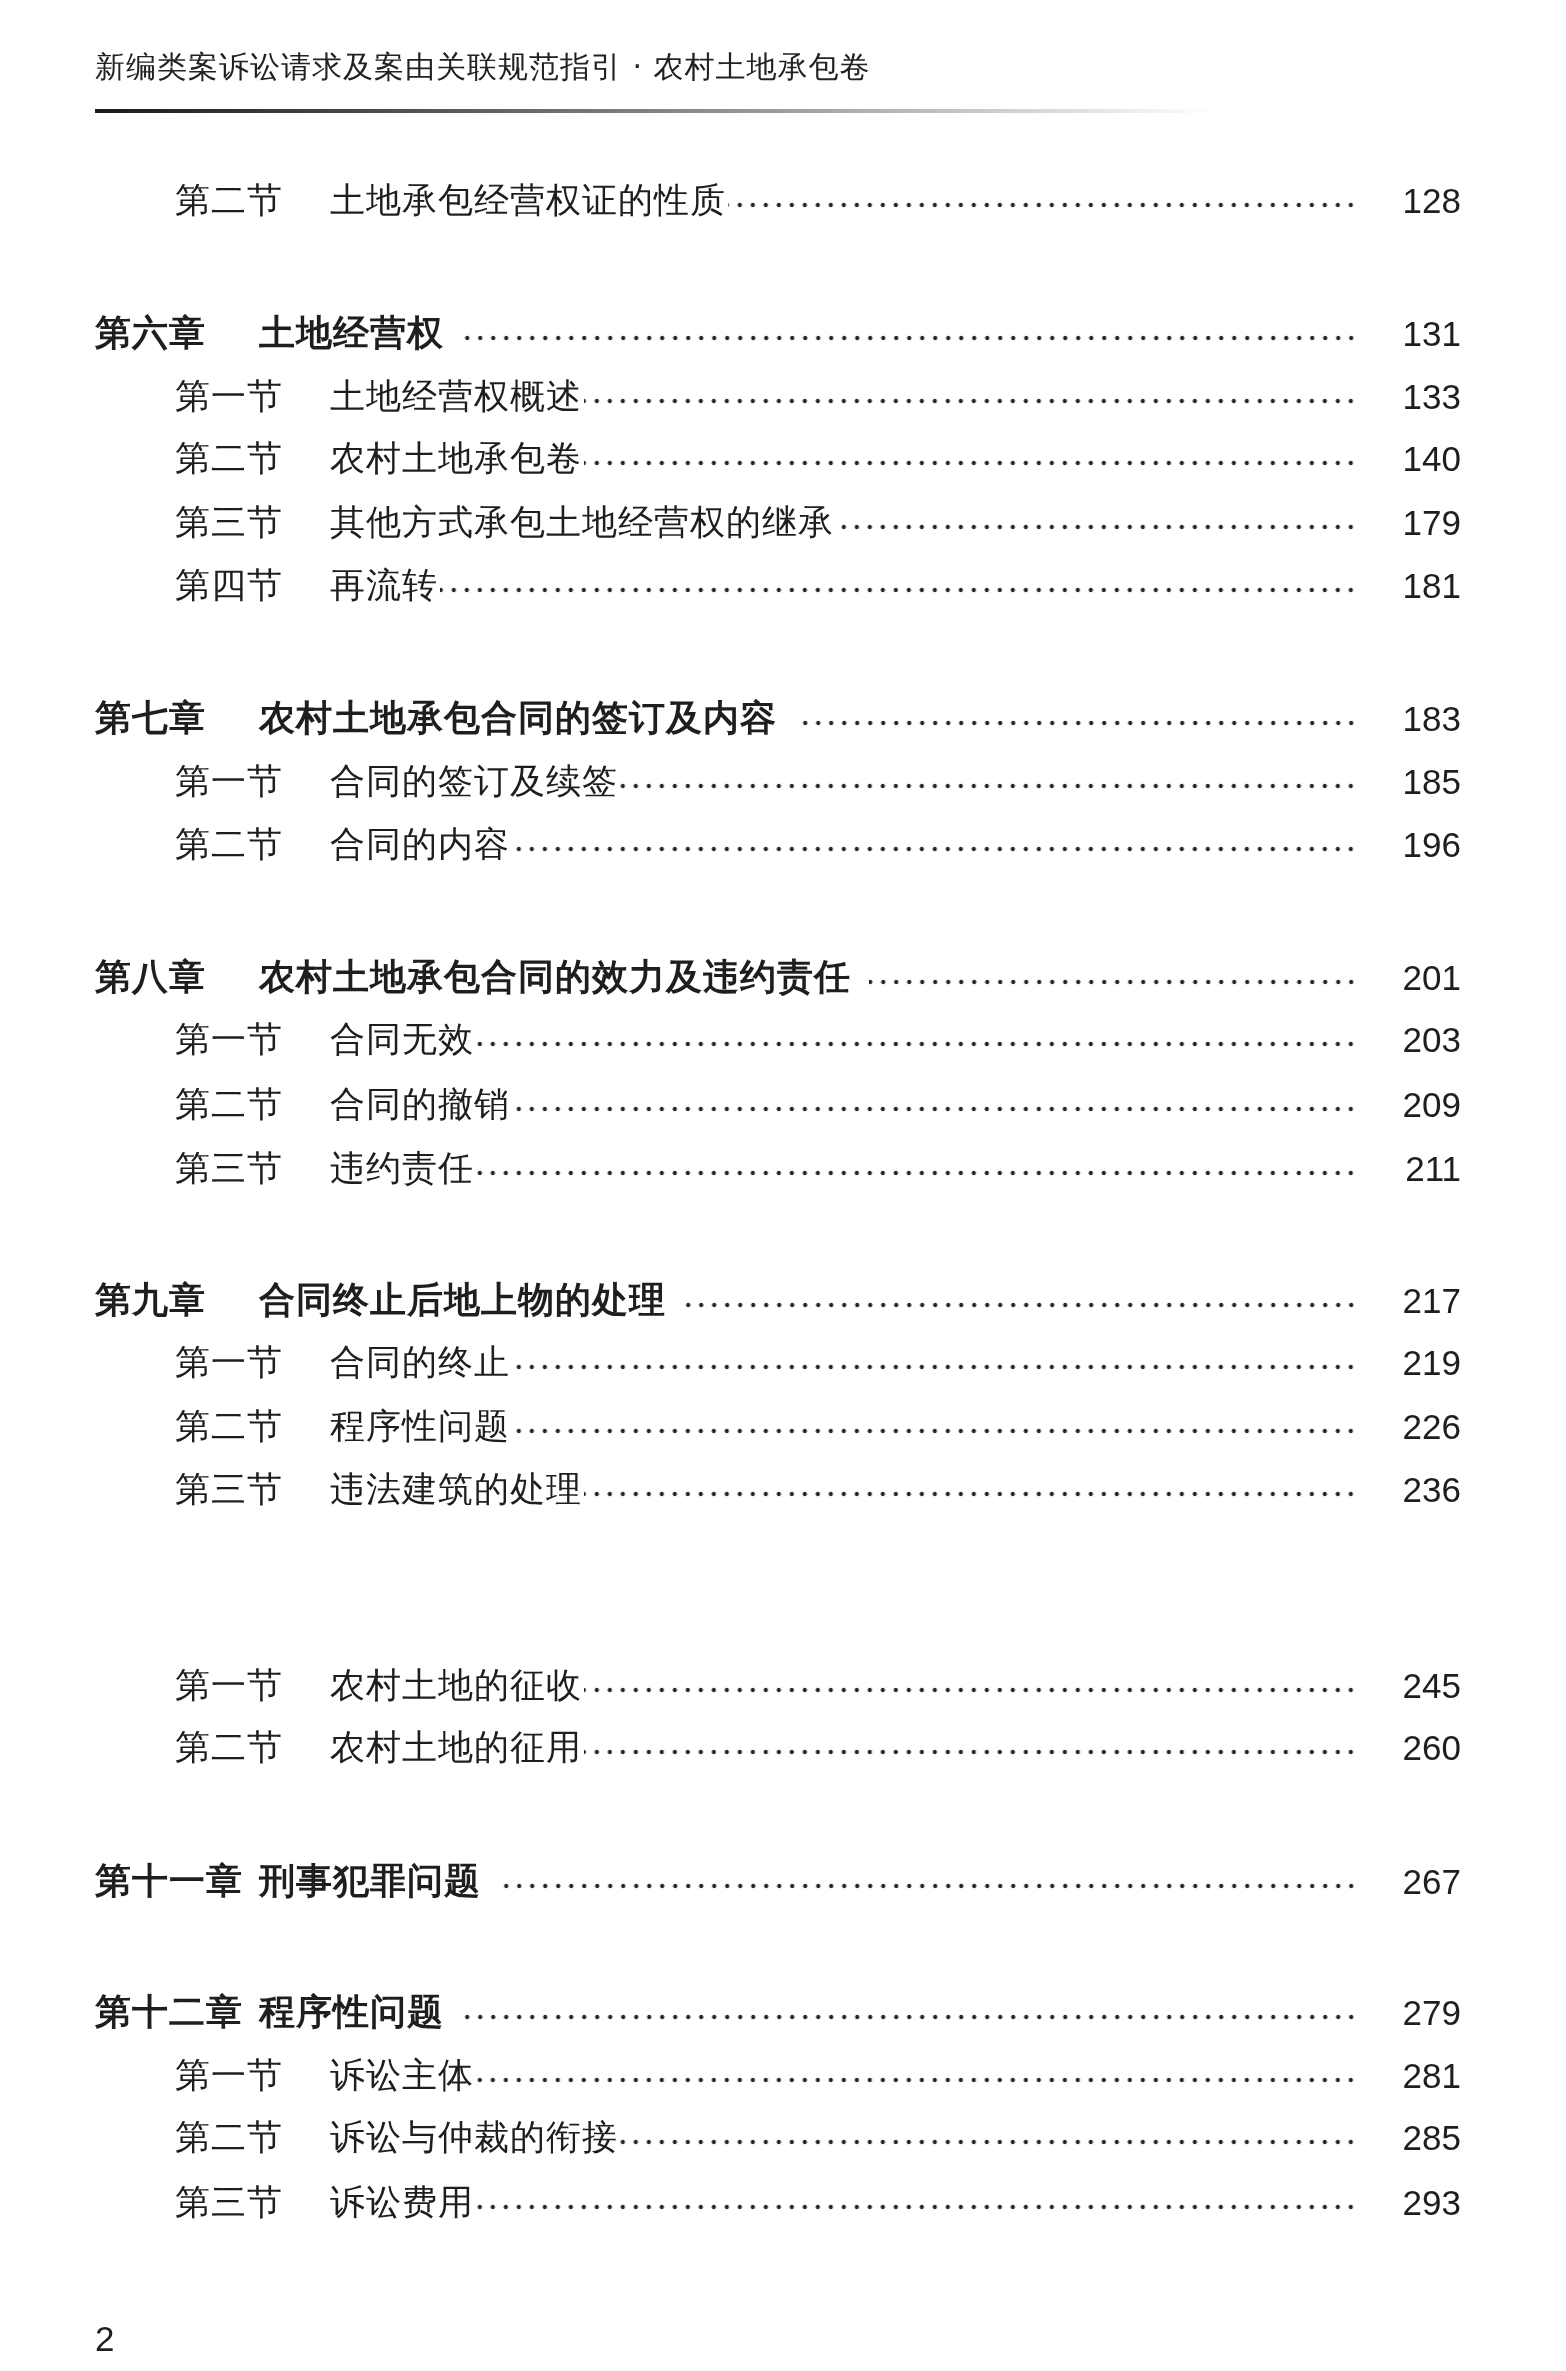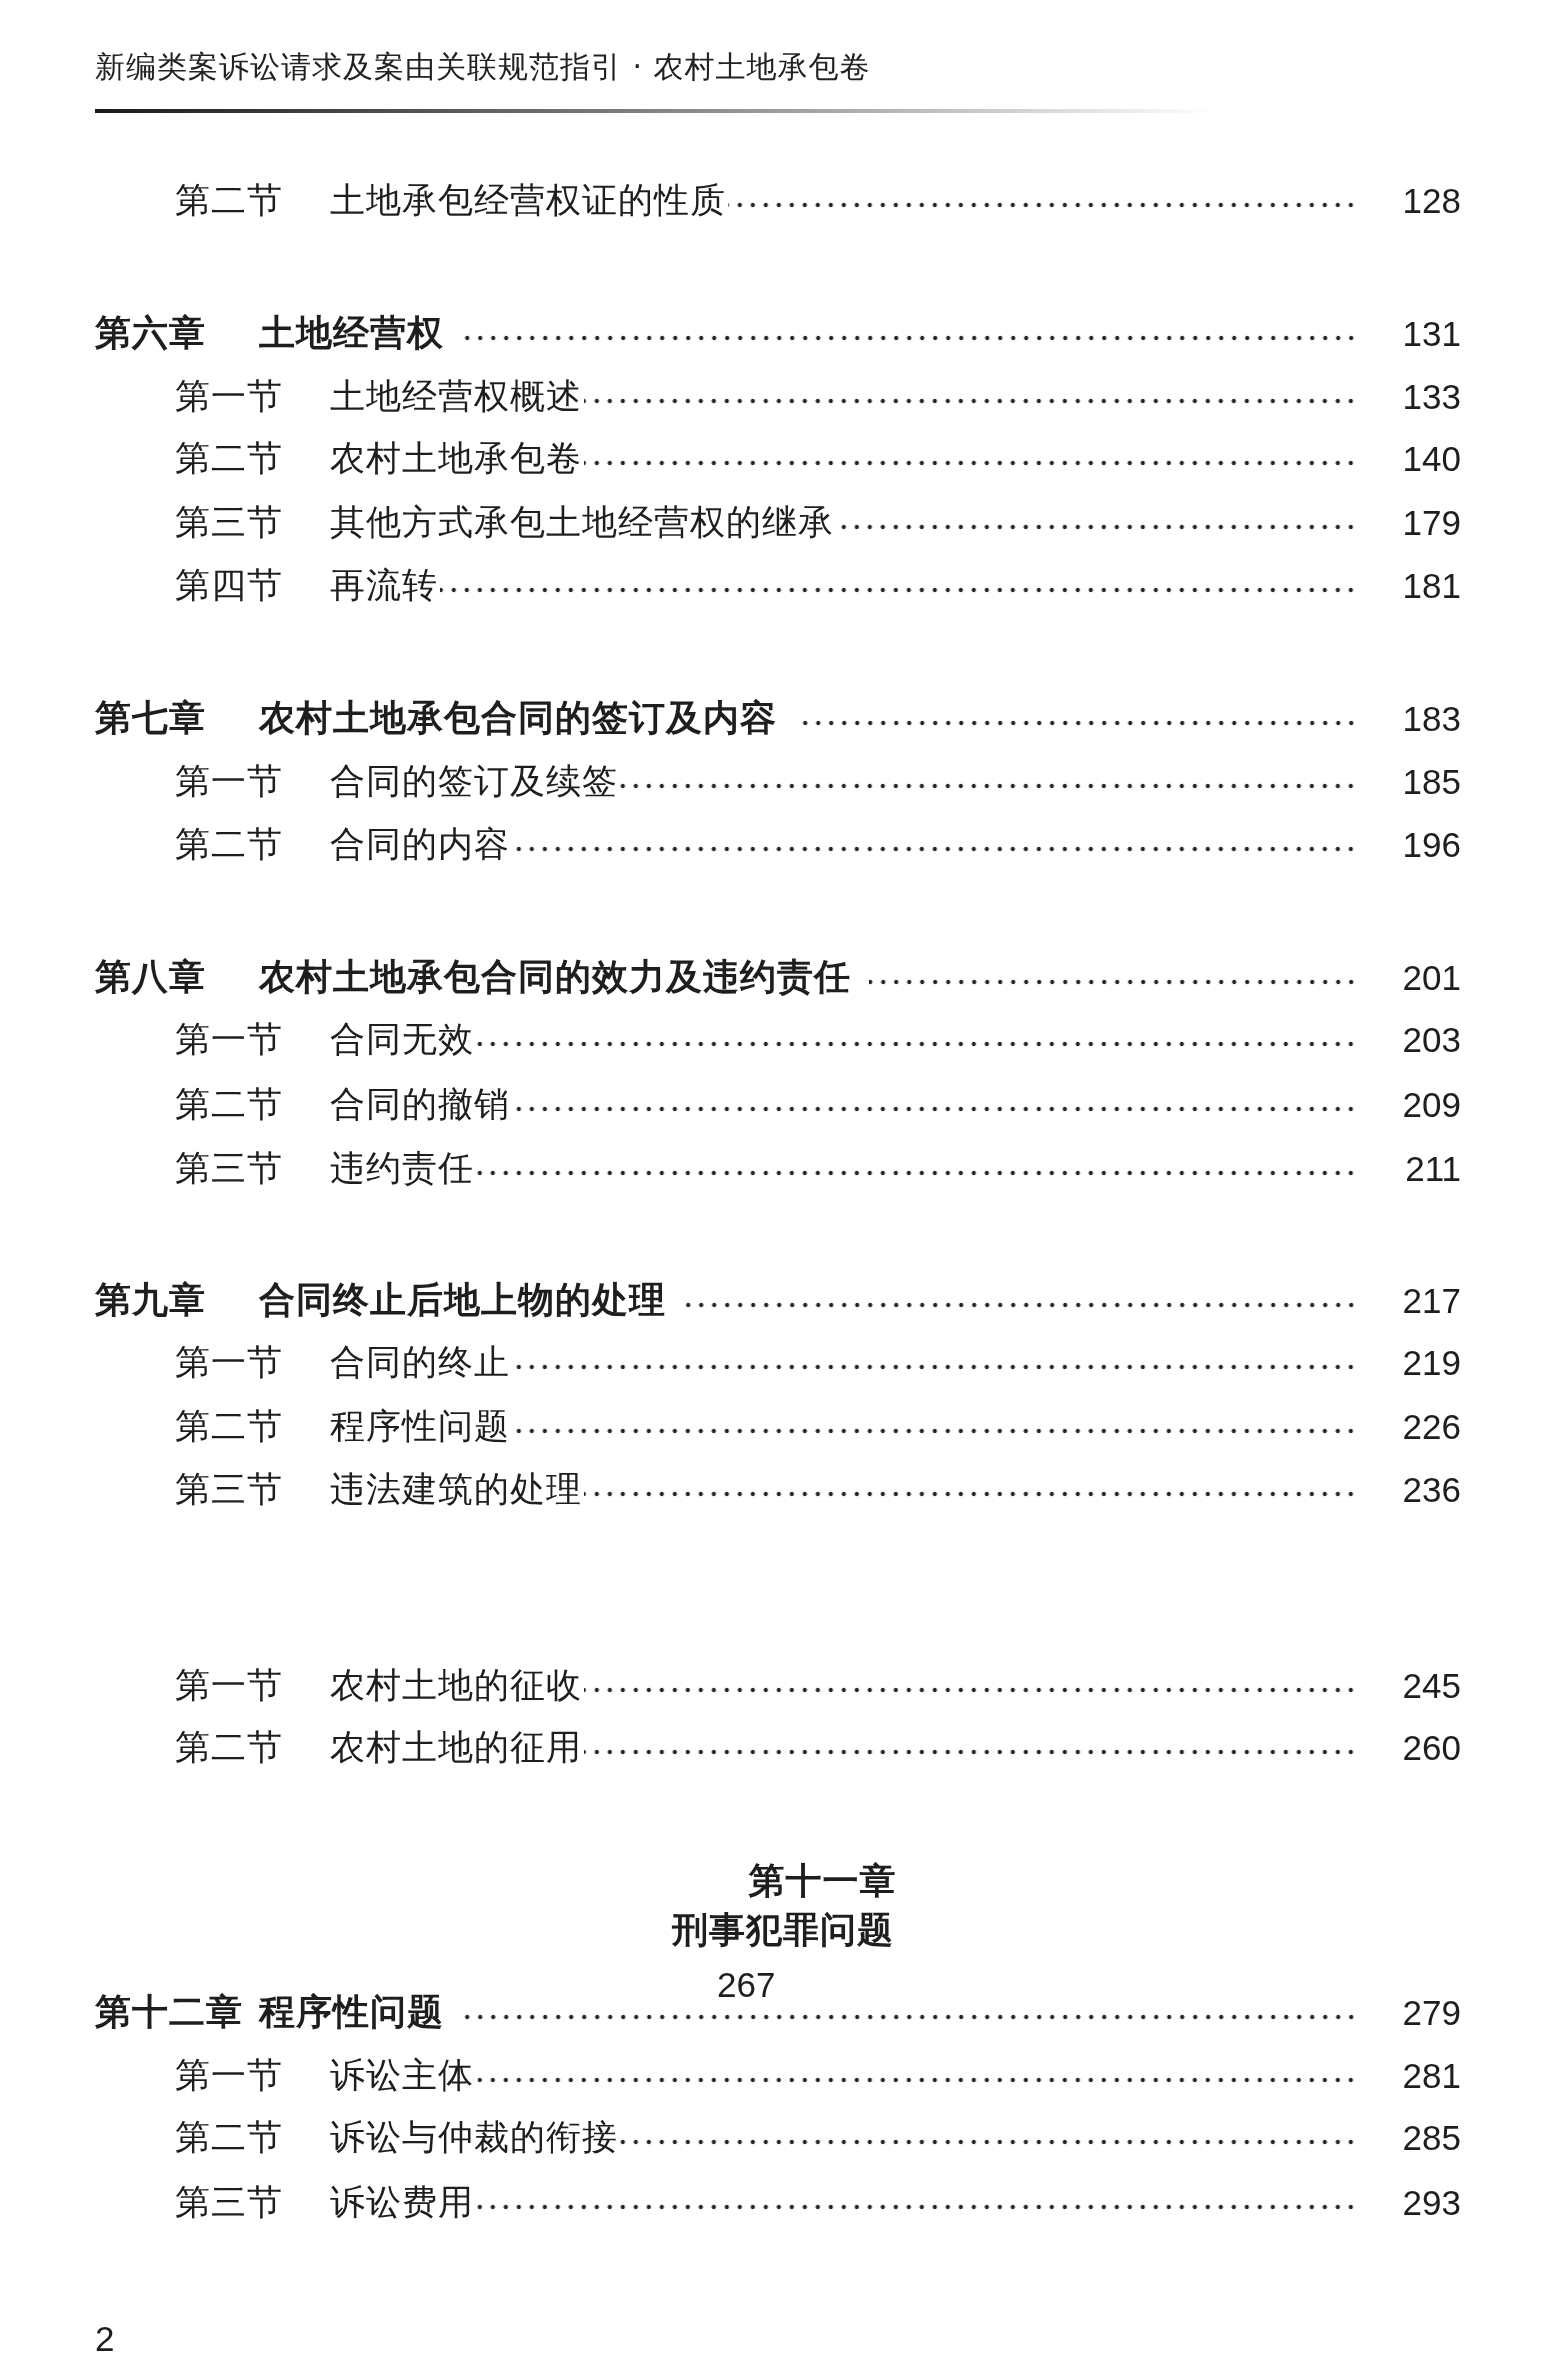--- a/index.html
+++ b/index.html
@@ -157,21 +157,21 @@
       <span class="title">农村土地的征收</span>
       <span class="leader"></span>
       <span class="page">245</span>
     </div>
     <div class="row section" style="top: 1723px;">
       <span class="label">第二节</span>
       <span class="title">农村土地的征用</span>
       <span class="leader"></span>
       <span class="page">260</span>
     </div>
-    <div class="row chapter" style="top: 1857px; flex-direction: column;">
+    <div class="row chapter" style="top: 1857px;">
       <span class="label">第十一章</span>
       <span class="title">刑事犯罪问题</span>
       <span class="leader"></span>
       <span class="page">267</span>
     </div>
     <div class="row chapter" style="top: 1988px;">
       <span class="label">第十二章</span>
       <span class="title">程序性问题</span>
       <span class="leader"></span>
       <span class="page">279</span>

